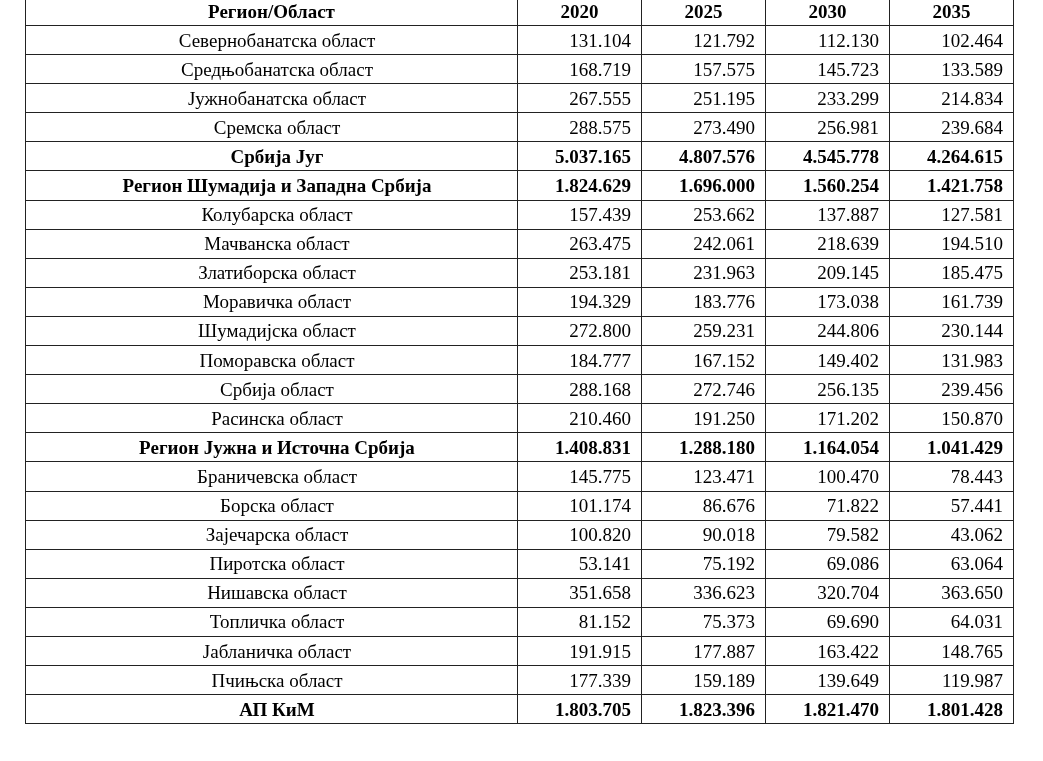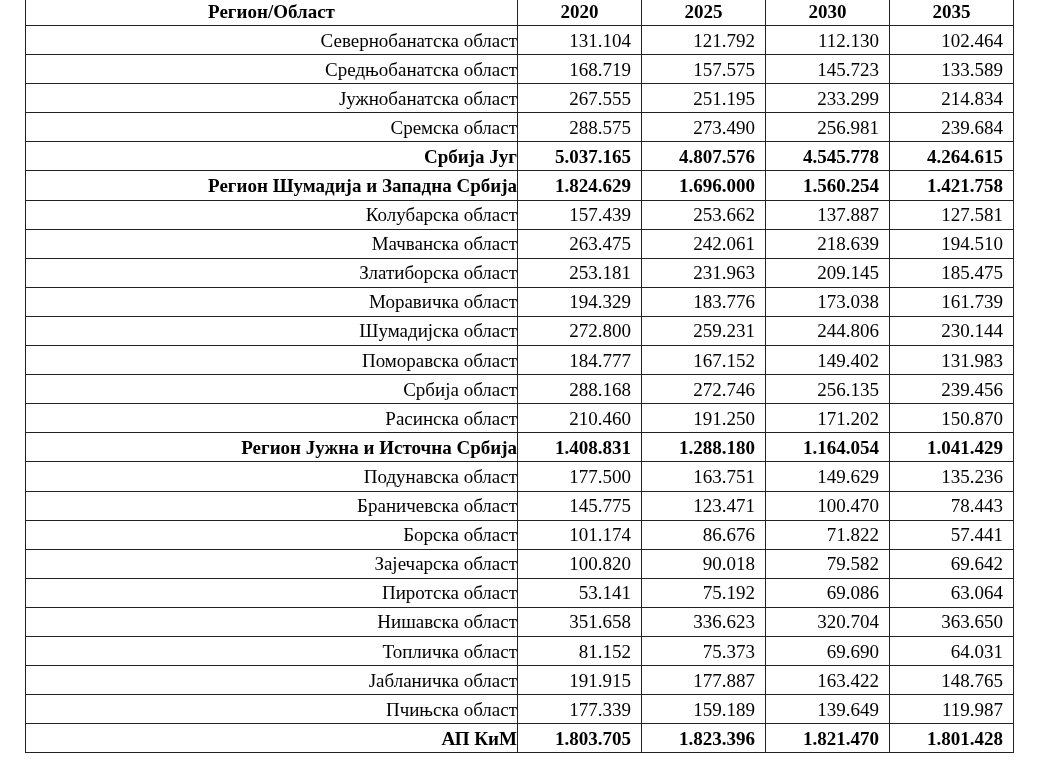--- a/index.html
+++ b/index.html
@@ -32,21 +32,21 @@
       font-size: 19px;
       line-height: 1;
       white-space: nowrap;
     }
     table.pop th {
       font-weight: bold;
       text-align: center;
       height: 28px;
     }
     table.pop td.name {
-      text-align: right;
+      text-align: center;
       padding-left: 11px;
     }
     table.pop td.num {
       text-align: right;
       padding-right: 10px;
     }
     table.pop tr.bold td {
       font-weight: bold;
     }
   </style>
@@ -170,46 +170,39 @@
         <td class="num">150.870</td>
       </tr>
       <tr class="bold">
         <td class="name">Регион Јужна и Источна Србија</td>
         <td class="num">1.408.831</td>
         <td class="num">1.288.180</td>
         <td class="num">1.164.054</td>
         <td class="num">1.041.429</td>
       </tr>
       <tr>
-        <td class="name">Подунавска област</td>
-        <td class="num">177.500</td>
-        <td class="num">163.751</td>
-        <td class="num">149.629</td>
-        <td class="num">135.236</td>
-      </tr>
-      <tr>
         <td class="name">Браничевска област</td>
         <td class="num">145.775</td>
         <td class="num">123.471</td>
         <td class="num">100.470</td>
         <td class="num">78.443</td>
       </tr>
       <tr>
         <td class="name">Борска област</td>
         <td class="num">101.174</td>
         <td class="num">86.676</td>
         <td class="num">71.822</td>
         <td class="num">57.441</td>
       </tr>
       <tr>
         <td class="name">Зајечарска област</td>
         <td class="num">100.820</td>
         <td class="num">90.018</td>
         <td class="num">79.582</td>
-        <td class="num">69.642</td>
+        <td class="num">43.062</td>
       </tr>
       <tr>
         <td class="name">Пиротска област</td>
         <td class="num">53.141</td>
         <td class="num">75.192</td>
         <td class="num">69.086</td>
         <td class="num">63.064</td>
       </tr>
       <tr>
         <td class="name">Нишавска област</td>

